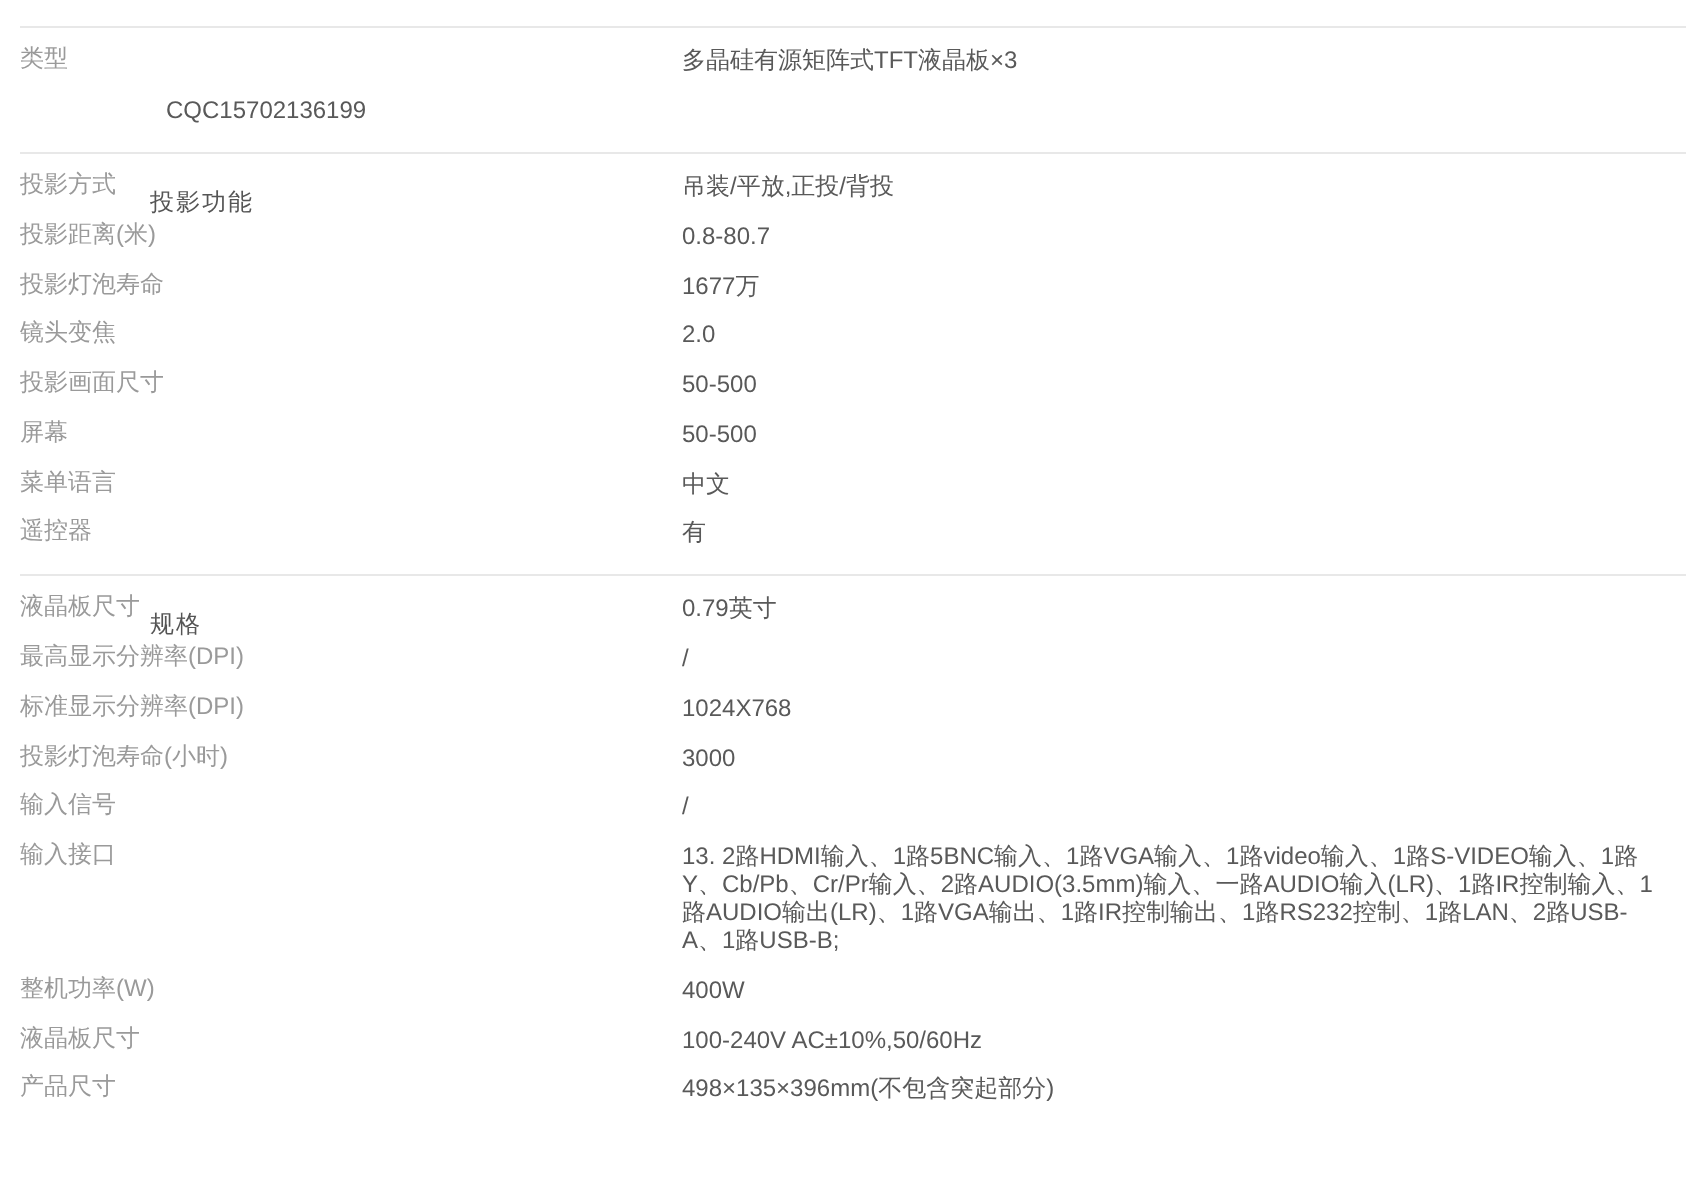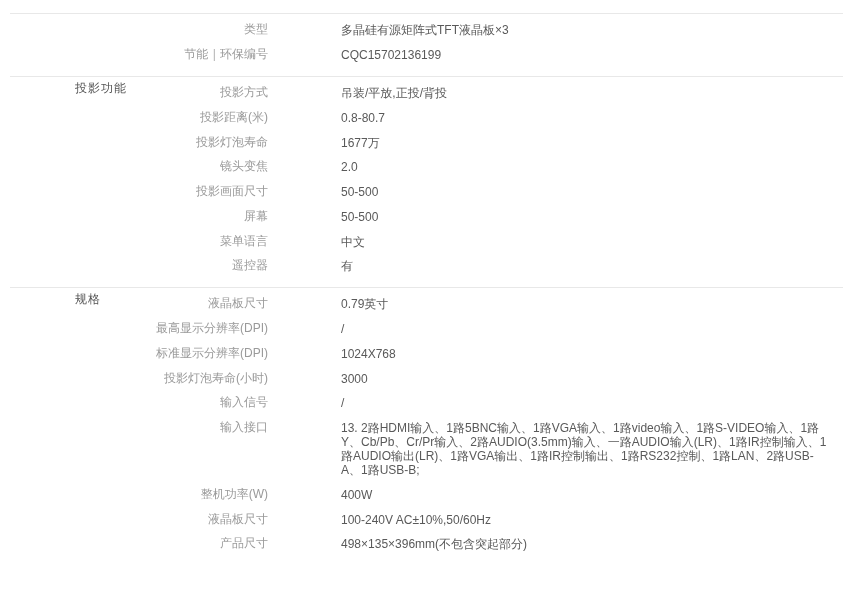--- a/index.html
+++ b/index.html
@@ -20,33 +20,32 @@
   }
   .spec-section {
     position: relative;
     margin: 0 2px 0 10px;
     border-top: 1px solid #e8e8e8;
     padding: 4px 0 8px 0;
   }
   .section-category {
     position: absolute;
     left: 65px;
-    top: 3px;
+    top: 16px;
     color: #555555;
     letter-spacing: 1px;
   }
   .spec-row {
     display: flex;
     align-items: flex-start;
     padding: 5.4px 0;
   }
   .spec-label {
     flex: none;
     width: 258px;
-    text-align: right;
     color: #9a9a9a;
     line-height: 13px;
   }
   .spec-value {
     margin-left: 73px;
     max-width: 492px;
     color: #595959;
     line-height: 14px;
     word-break: break-all;
   }
@@ -57,21 +56,20 @@
 <div class="spec-table" id="spec-root">
   <div class="spec-section">
     <span class="section-category"></span>
     <div class="section-rows">
   <div class="spec-row">
     <span class="spec-label">类型</span>
     <span class="spec-value">多晶硅有源矩阵式TFT液晶板×3</span>
   </div>
 
   <div class="spec-row">
-    <span class="spec-label">节能｜环保编号</span>
     <span class="spec-value">CQC15702136199</span>
   </div>
 </div>
   </div>
 
   <div class="spec-section">
     <span class="section-category">投影功能</span>
     <div class="section-rows">
   <div class="spec-row">
     <span class="spec-label">投影方式</span>

